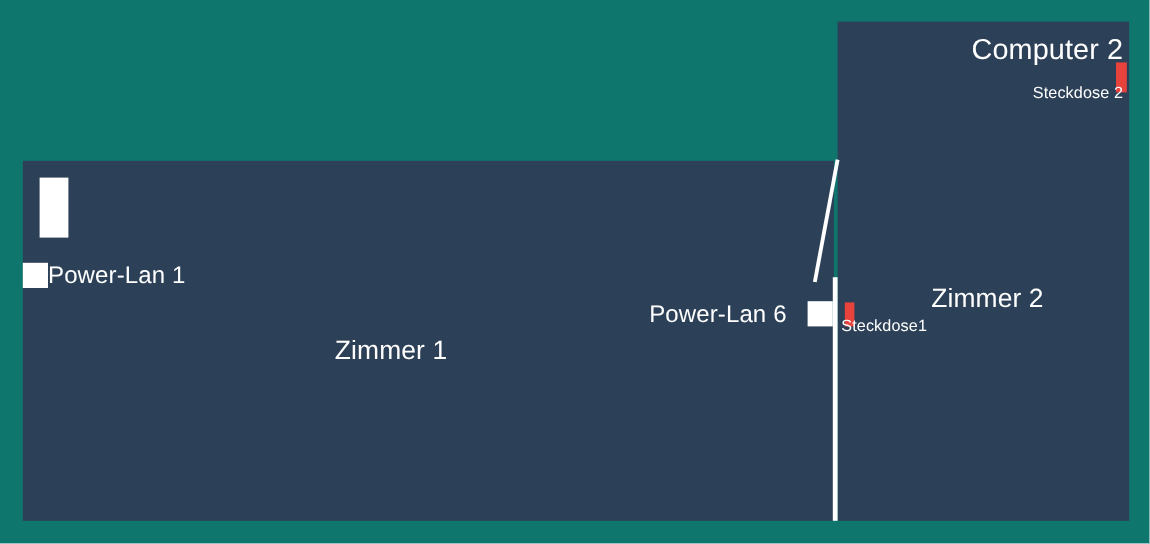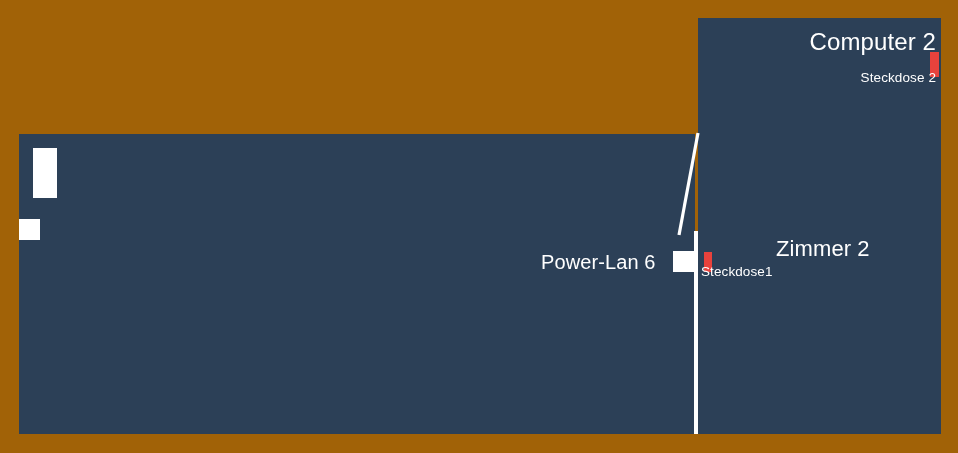--- a/index.html
+++ b/index.html
@@ -7,21 +7,21 @@
     padding: 0;
     background: #ffffff;
   }
   body {
     font-family: "Liberation Sans", sans-serif;
   }
   #canvas {
     position: relative;
     width: 958px;
     height: 453px;
-    background: #a16207;
+    background: #0f766e;
     overflow: hidden;
   }
   .room {
     position: absolute;
     background: #2c4057;
   }
   #room-zimmer1 {
     left: 19px;
     top: 134px;
     width: 676px;
@@ -162,21 +162,23 @@
 
   <div class="box-red" id="outlet-steckdose1"></div>
 
   <div class="box-red" id="outlet-steckdose2"></div>
 
   <div class="label" id="label-computer2">Computer 2</div>
 
   <div class="label" id="label-steckdose2">Steckdose 2</div>
 
 
+  <div class="label" id="label-powerlan1">Power-Lan 1</div>
 
+  <div class="label" id="label-zimmer1">Zimmer 1</div>
 
   <div class="label" id="label-powerlan2">Power-Lan 6</div>
 
   <div class="label" id="label-zimmer2">Zimmer 2</div>
 
   <div class="label" id="label-steckdose1">Steckdose1</div>
 
 </div>
 
 </body></html>

